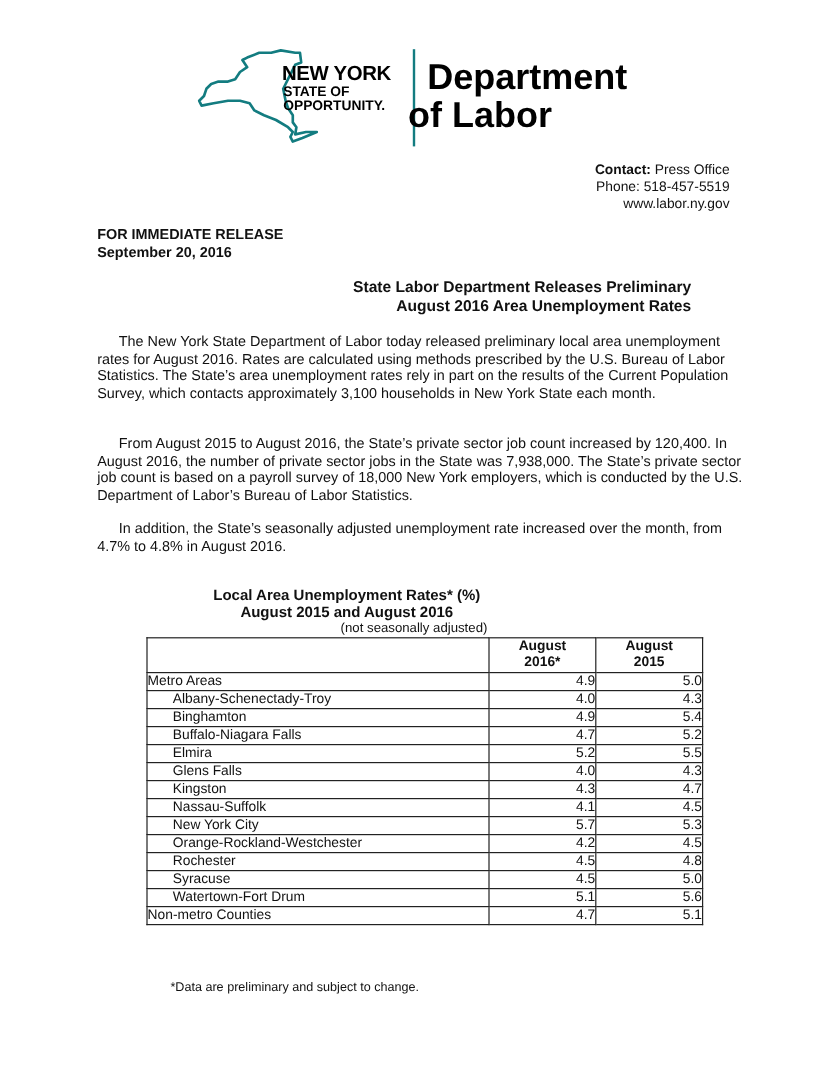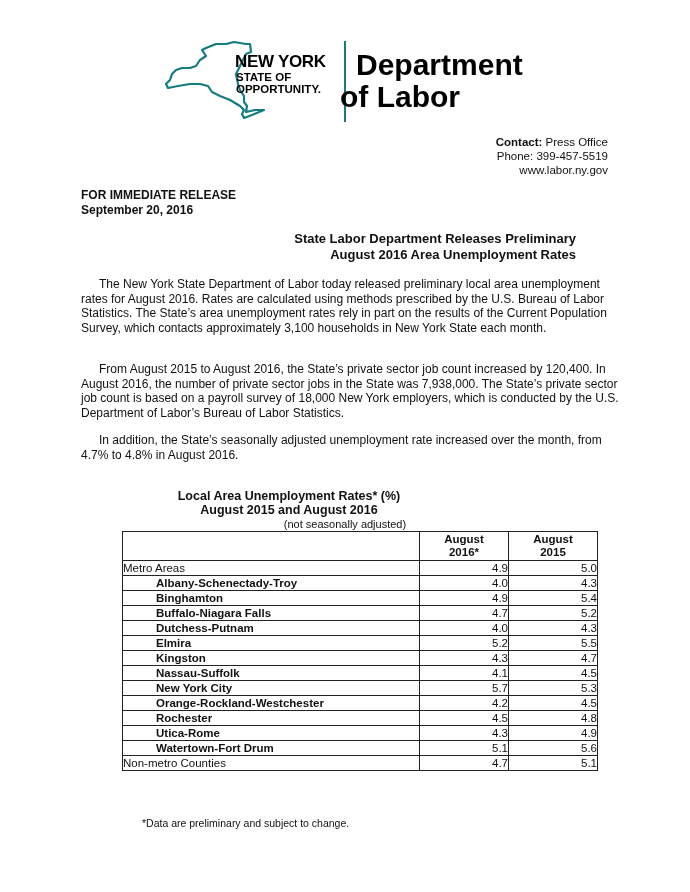--- a/index.html
+++ b/index.html
@@ -34,21 +34,21 @@
 
   
   #tbl-title { left: 0; width: 578px; top: 489px; text-align: center; font-size: 12.5px; font-weight: bold; line-height: 14px; }
   #tbl-note { left: 0; width: 690px; top: 518px; text-align: center; font-size: 11px; line-height: 12px; }
 
   
   #rates { left: 122px; top: 531px; border-collapse: collapse; font-size: 11.5px; }
   #rates td, #rates th { border: 1px solid #222; padding: 0; height: 14px; line-height: 14px; }
   #rates th { font-weight: bold; text-align: center; height: 28px; line-height: 13px; vertical-align: middle; }
   #rates .c-name { width: 263px; padding-left: 0; text-align: left; }
-  #rates .c-name.sub { padding-left: 33px; font-weight: bold; }
+  #rates .c-name.sub { padding-left: 21px; }
   #rates .c-v { width: 88px; text-align: right; padding-right: 0; }
   #rates th.c-v { text-align: center; }
   #rates .h-name { width: 263px; }
 
   #footnote { left: 142px; top: 817px; font-size: 10.5px; }
 </style>
 </head>
 <body>
 
 <svg id="ny-map" class="abs" width="118" height="82" viewBox="0 0 118 82">
@@ -56,21 +56,21 @@
 </svg>
 <div id="ny-title" class="abs ny-text">NEW YORK</div>
 <div id="ny-sub1" class="abs ny-text">STATE OF</div>
 <div id="ny-sub2" class="abs ny-text">OPPORTUNITY.</div>
 <div id="logo-divider" class="abs"></div>
 <div id="dol-1" class="abs ny-text">Department</div>
 <div id="dol-2" class="abs ny-text">of Labor</div>
 
 <div id="contact" class="abs">
   <div><b>Contact:</b> <span>Press Office</span></div>
-  <div>Phone: 399-457-5519</div>
+  <div>Phone: 518-457-5519</div>
   <div>www.labor.ny.gov</div>
 </div>
 
 <div id="release" class="abs">
   <div>FOR IMMEDIATE RELEASE</div>
   <div>September 20, 2016</div>
 </div>
 
 <div id="headline" class="abs">
   <div>State Labor Department Releases Preliminary</div>
@@ -116,28 +116,28 @@
         <td class="c-name sub">Binghamton</td>
         <td class="c-v">4.9</td>
         <td class="c-v">5.4</td>
       </tr>
       <tr>
         <td class="c-name sub">Buffalo-Niagara Falls</td>
         <td class="c-v">4.7</td>
         <td class="c-v">5.2</td>
       </tr>
       <tr>
-        <td class="c-name sub">Dutchess-Putnam</td>
-        <td class="c-v">4.0</td>
-        <td class="c-v">4.3</td>
-      </tr>
-      <tr>
         <td class="c-name sub">Elmira</td>
         <td class="c-v">5.2</td>
         <td class="c-v">5.5</td>
+      </tr>
+      <tr>
+        <td class="c-name sub">Glens Falls</td>
+        <td class="c-v">4.0</td>
+        <td class="c-v">4.3</td>
       </tr>
       <tr>
         <td class="c-name sub">Kingston</td>
         <td class="c-v">4.3</td>
         <td class="c-v">4.7</td>
       </tr>
       <tr>
         <td class="c-name sub">Nassau-Suffolk</td>
         <td class="c-v">4.1</td>
         <td class="c-v">4.5</td>
@@ -151,23 +151,23 @@
         <td class="c-name sub">Orange-Rockland-Westchester</td>
         <td class="c-v">4.2</td>
         <td class="c-v">4.5</td>
       </tr>
       <tr>
         <td class="c-name sub">Rochester</td>
         <td class="c-v">4.5</td>
         <td class="c-v">4.8</td>
       </tr>
       <tr>
-        <td class="c-name sub">Utica-Rome</td>
-        <td class="c-v">4.3</td>
-        <td class="c-v">4.9</td>
+        <td class="c-name sub">Syracuse</td>
+        <td class="c-v">4.5</td>
+        <td class="c-v">5.0</td>
       </tr>
       <tr>
         <td class="c-name sub">Watertown-Fort Drum</td>
         <td class="c-v">5.1</td>
         <td class="c-v">5.6</td>
       </tr>
       <tr>
         <td class="c-name">Non-metro Counties</td>
         <td class="c-v">4.7</td>
         <td class="c-v">5.1</td>

